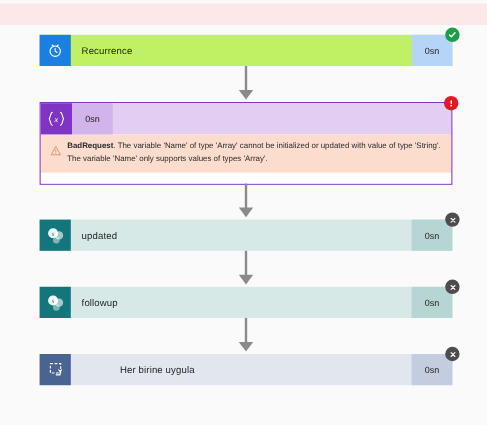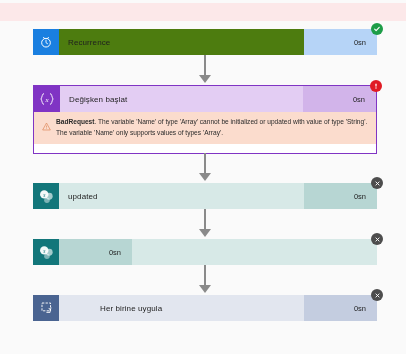--- a/index.html
+++ b/index.html
@@ -81,25 +81,24 @@
     white-space: nowrap;
   }
   .card-dur {
     width: 34px;
     min-width: 34px;
     display: flex;
     align-items: center;
     justify-content: center;
     font-size: 7.5px;
     color: #1f1f1f;
-    padding-left: 39px;
-  }
-
-  
-  .c-recurrence .card-row { background: #4d7c0f; }
+  }
+
+  
+  .c-recurrence .card-row { background: #bef264; }
   .c-recurrence .card-icon { background: #1a7fe0; }
   .c-recurrence .card-dur  { background: #b6d4f7; }
 
   
   .c-variable {
     border: 1.5px solid #8034c4;
     background: #ffffff;
   }
   .c-variable .card-row { background: #e3cdf3; }
   .c-variable .card-icon { background: #8034c4; }
@@ -186,21 +185,20 @@
       </svg>
     </div>
     <div class="card-row">
       <div class="card-icon">
         <svg width="20" height="14" viewBox="0 0 26 18" aria-hidden="true">
           <path d="M8.6 2 C6.6 2 6.9 6.2 5.2 9 C6.9 11.8 6.6 16 8.6 16" fill="none" stroke="#ffffff" stroke-width="1.2" stroke-linecap="round"></path>
           <path d="M17.4 2 C19.4 2 19.1 6.2 20.8 9 C19.1 11.8 19.4 16 17.4 16" fill="none" stroke="#ffffff" stroke-width="1.2" stroke-linecap="round"></path>
           <text x="13" y="12.6" font-family="'Liberation Serif', serif" font-style="italic" font-size="9" fill="#ffffff" text-anchor="middle">x</text>
         </svg>
       </div>
-      <div class="card-title">Değişken başlat</div>
       <div class="card-dur">0sn</div>
     </div>
     <div class="error-strip">
       <span>
         <svg width="9" height="9" viewBox="0 0 14 14" aria-hidden="true">
           <path d="M7 1.6 L13 12.4 L1 12.4 Z" fill="none" stroke="#e08a5a" stroke-width="1.1" stroke-linejoin="round"></path>
           <rect x="6.45" y="5.3" width="1.1" height="3.5" rx=".5" fill="#e08a5a"></rect>
           <circle cx="7" cy="10.3" r=".68" fill="#e08a5a"></circle>
         </svg>
       </span>
@@ -243,20 +241,21 @@
     </div>
     <div class="card-row">
       <div class="card-icon">
         <svg width="17" height="15" viewBox="0 0 22 20" aria-hidden="true">
           <circle cx="8" cy="7.2" r="5.6" fill="#ffffff" opacity=".95"></circle>
           <circle cx="14.6" cy="9.6" r="4.6" fill="#ffffff" opacity=".62"></circle>
           <circle cx="11.6" cy="15" r="3.7" fill="#ffffff" opacity=".45"></circle>
           <text x="8" y="10.3" font-family="'Liberation Serif', serif" font-style="italic" font-size="7.5" fill="#12767a" text-anchor="middle">s</text>
         </svg>
       </div>
+      <div class="card-title">followup</div>
       <div class="card-dur">0sn</div>
     </div>
   </div>
 
   <div class="connector" style="top:244px;height:21px;"></div>
   <div class="arrowhead" style="top:264px;"></div>
 
   <div class="card c-loop" style="top:274px;">
     <div class="badge badge-skipped">
       <svg width="7" height="7" viewBox="0 0 12 12" aria-hidden="true">

